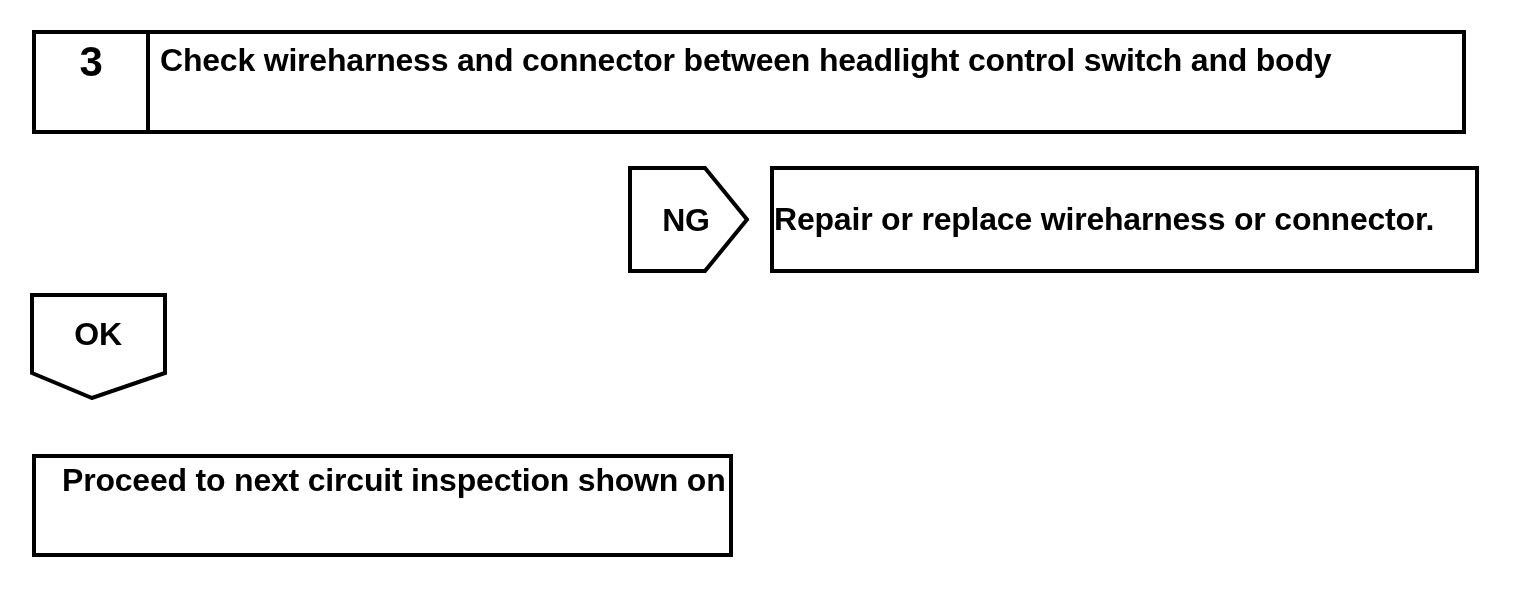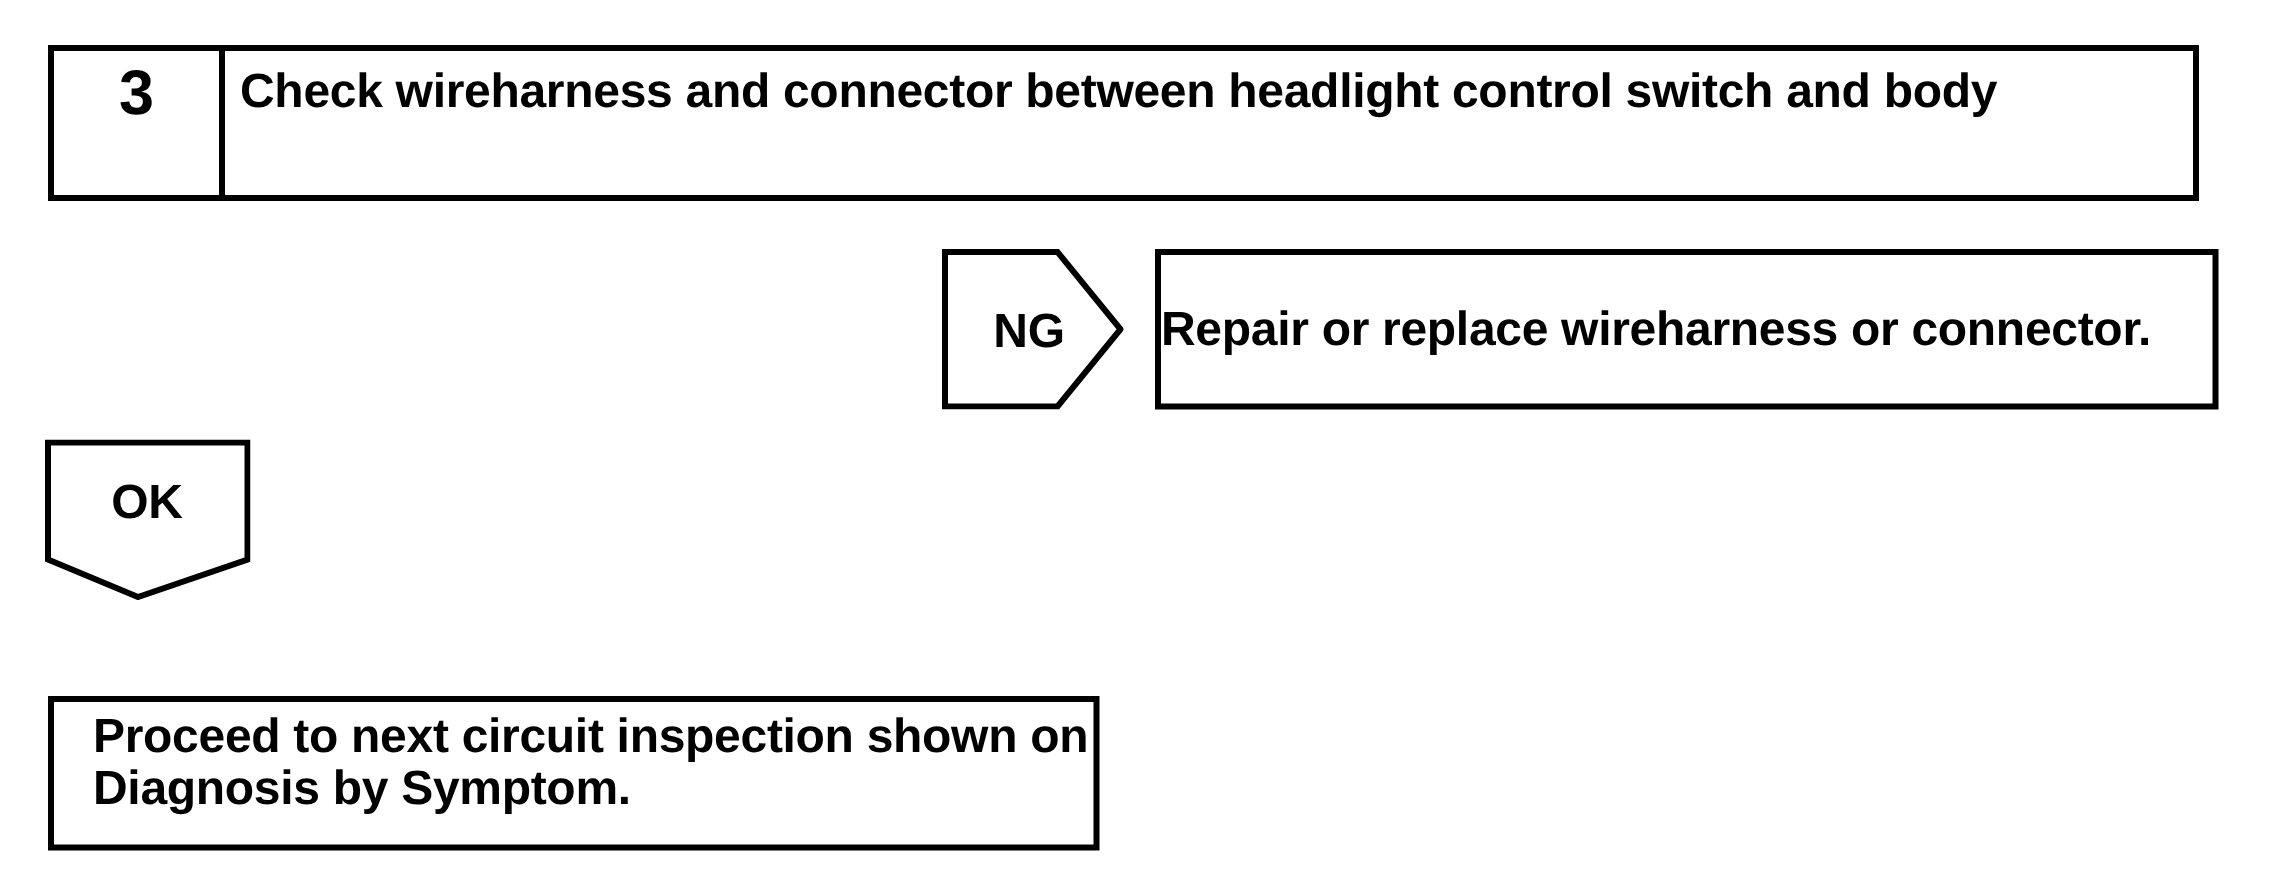--- a/index.html
+++ b/index.html
@@ -82,21 +82,21 @@
     width: 709px;
     height: 107px;
     display: flex;
     align-items: center;
     font-size: 32px;
     margin-left: 12px;
   }
   
   .proceed-box {
     left: 32px;
-    top: 464px;
+    top: 454px;
     width: 701px;
     height: 103px;
     padding: 5px 6px 0 26px;
     font-size: 32px;
     line-height: 35px;
   }
 </style>
 </head>
 <body>
 
@@ -118,16 +118,15 @@
     <span class="nowrap-line">Repair or replace wireharness or connector.</span>
   </div>
 
   <svg class="ok-arrow" width="137" height="107" viewBox="0 0 137 107">
     <polygon class="pentagon" points="2,2 135,2 135,80 62,105 2,80"></polygon>
     <text class="arrow-label-text" x="68" y="52">OK</text>
   </svg>
 
   <div class="box proceed-box">
     <div class="nowrap-line">Proceed to next circuit inspection shown on</div>
-    <div class="nowrap-line">Diagnosis by Symptom.</div>
   </div>
 
 </div>
 
 </body></html>

